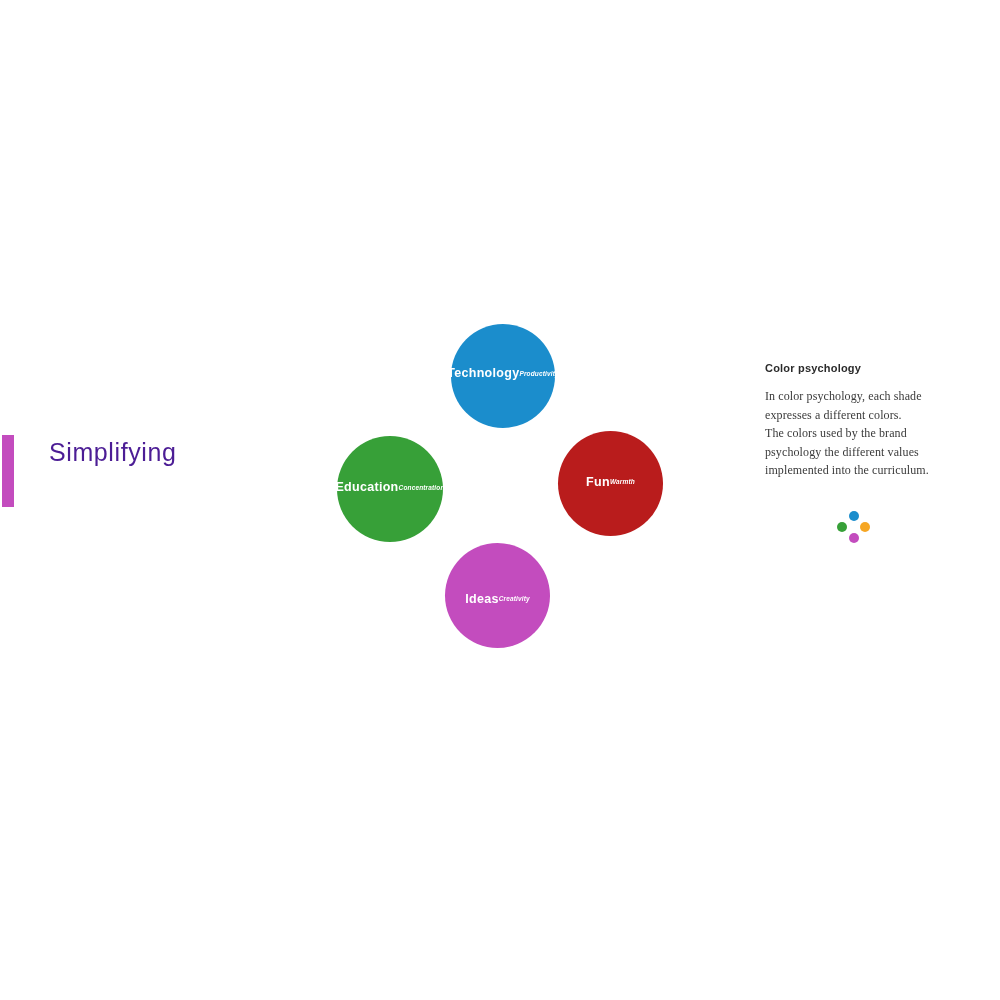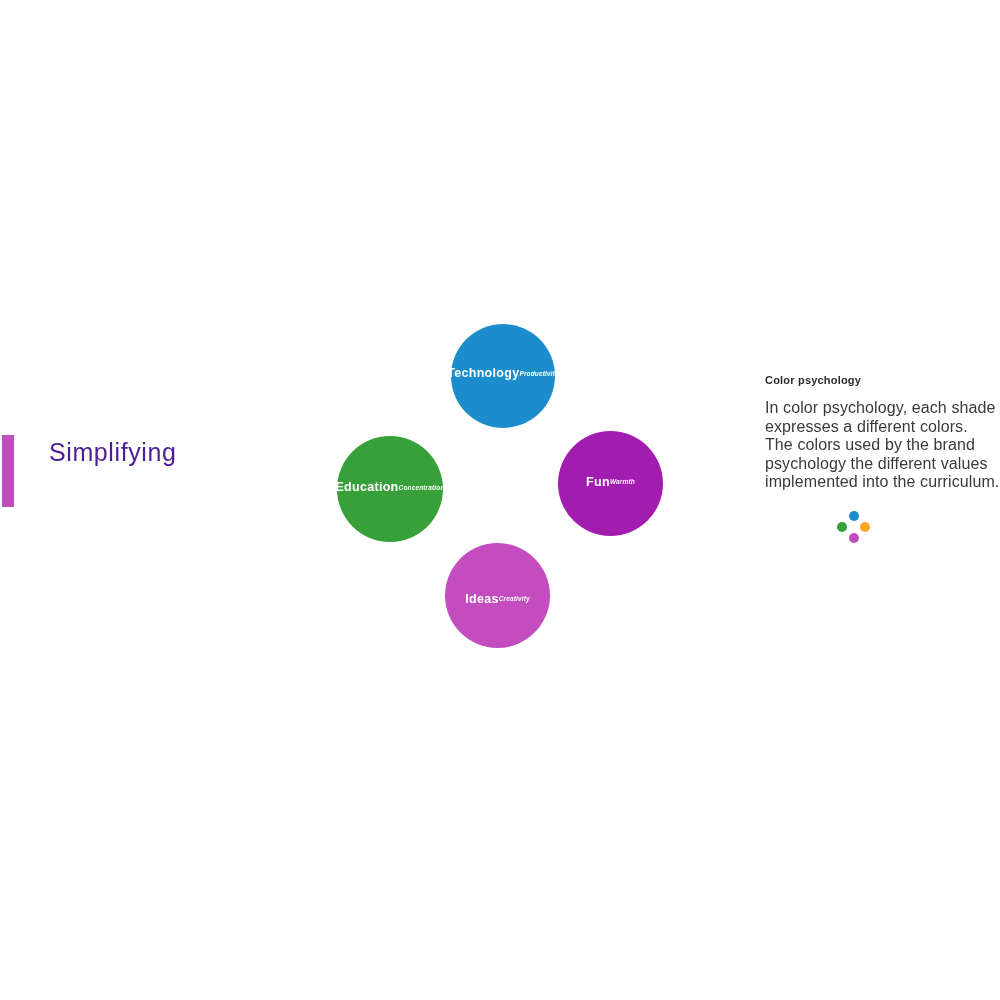--- a/index.html
+++ b/index.html
@@ -80,21 +80,21 @@
     background: #1b8dcc;
   }
   #bubble-education {
     left: 337px; top: 436px;
     width: 106px; height: 106px;
     background: #37a038;
   }
   #bubble-fun {
     left: 558px; top: 431px;
     width: 105px; height: 105px;
-    background: #a21caf;
+    background: #b91c1c;
   }
   #bubble-ideas {
     left: 445px; top: 543px;
     width: 105px; height: 105px;
     background: #c34cbe;
   }
   
   #bubble-technology .inner { transform: translateY(-3px); }
   #bubble-education  .inner { transform: translateY(-2px); }
   #bubble-fun        .inner { transform: translateY(-2px); }
@@ -102,37 +102,38 @@
   .inner {
     display: flex;
     flex-direction: row;
     align-items: center;
   }
 
   
   .panel {
     position: absolute;
     left: 765px;
-    top: 373px;
+    top: 361px;
     width: 200px;
   }
   .panel-heading {
     font-size: 11px;
     font-weight: 700;
     color: #2b2b2b;
     letter-spacing: 0.2px;
     line-height: 15px;
     margin-bottom: 11px;
   }
   .panel-line {
-    font-size: 16px;
+    font-size: 12px;
     color: #3a3a3a;
     line-height: 18.5px;
     letter-spacing: 0.1px;
     white-space: nowrap;
+    font-family: Liberation Serif, serif;
   }
 
   
   .logo {
     position: absolute;
     left: 836px;
     top: 511px;
     width: 34px;
     height: 34px;
   }

